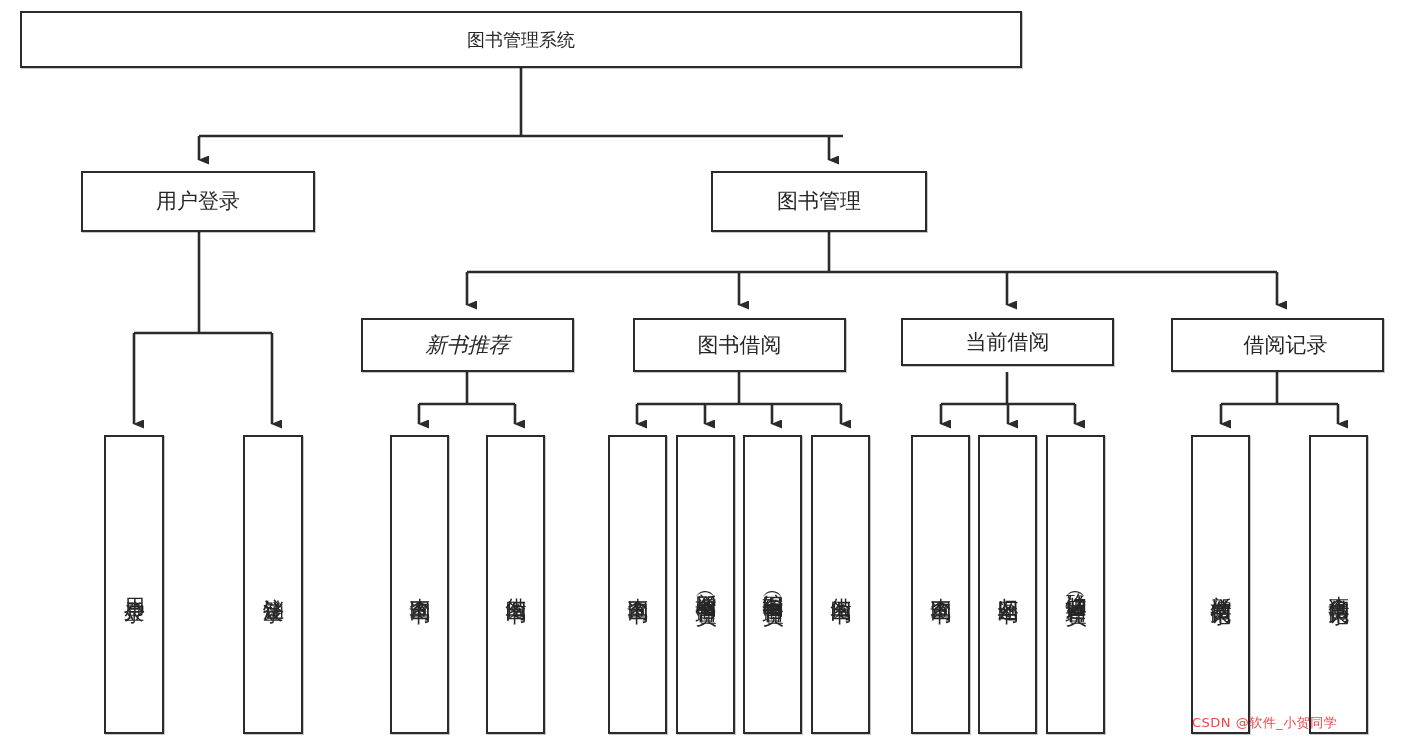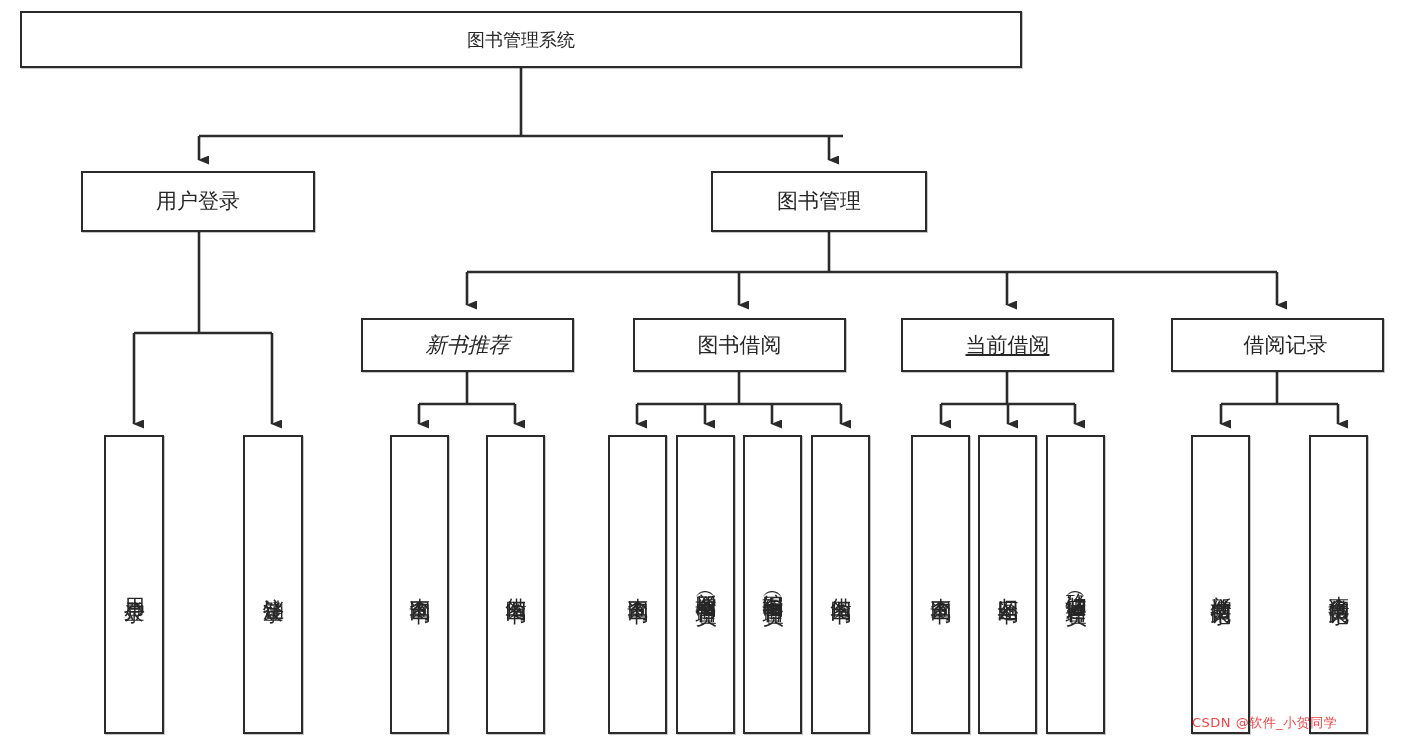--- a/index.html
+++ b/index.html
@@ -133,21 +133,21 @@
   <div class="node horizontal" style="left:711px; top:171px; width:216px; height:61px;">
     <span class="node-label">图书管理</span>
   </div>
 
   <div class="node horizontal" style="left:361px; top:318px; width:213px; height:54px;font-style:italic;">
     <span class="node-label">新书推荐</span>
   </div>
   <div class="node horizontal" style="left:633px; top:318px; width:213px; height:54px;">
     <span class="node-label">图书借阅</span>
   </div>
-  <div class="node horizontal" style="left:901px; top:318px; width:213px; height:54px;text-decoration:underline;">
+  <div class="node horizontal" style="left:901px; top:318px; width:213px; height:48px;">
     <span class="node-label">当前借阅</span>
   </div>
   <div class="node horizontal" style="left:1171px; top:318px; width:213px; height:54px;padding-left:16px;">
     <span class="node-label">借阅记录</span>
   </div>
 
   <div class="node vertical" style="left:104px; top:435px; width:60px; height:299px;">
     <span class="node-label">用户登录</span>
   </div>
   <div class="node vertical" style="left:243px; top:435px; width:60px; height:299px;">

